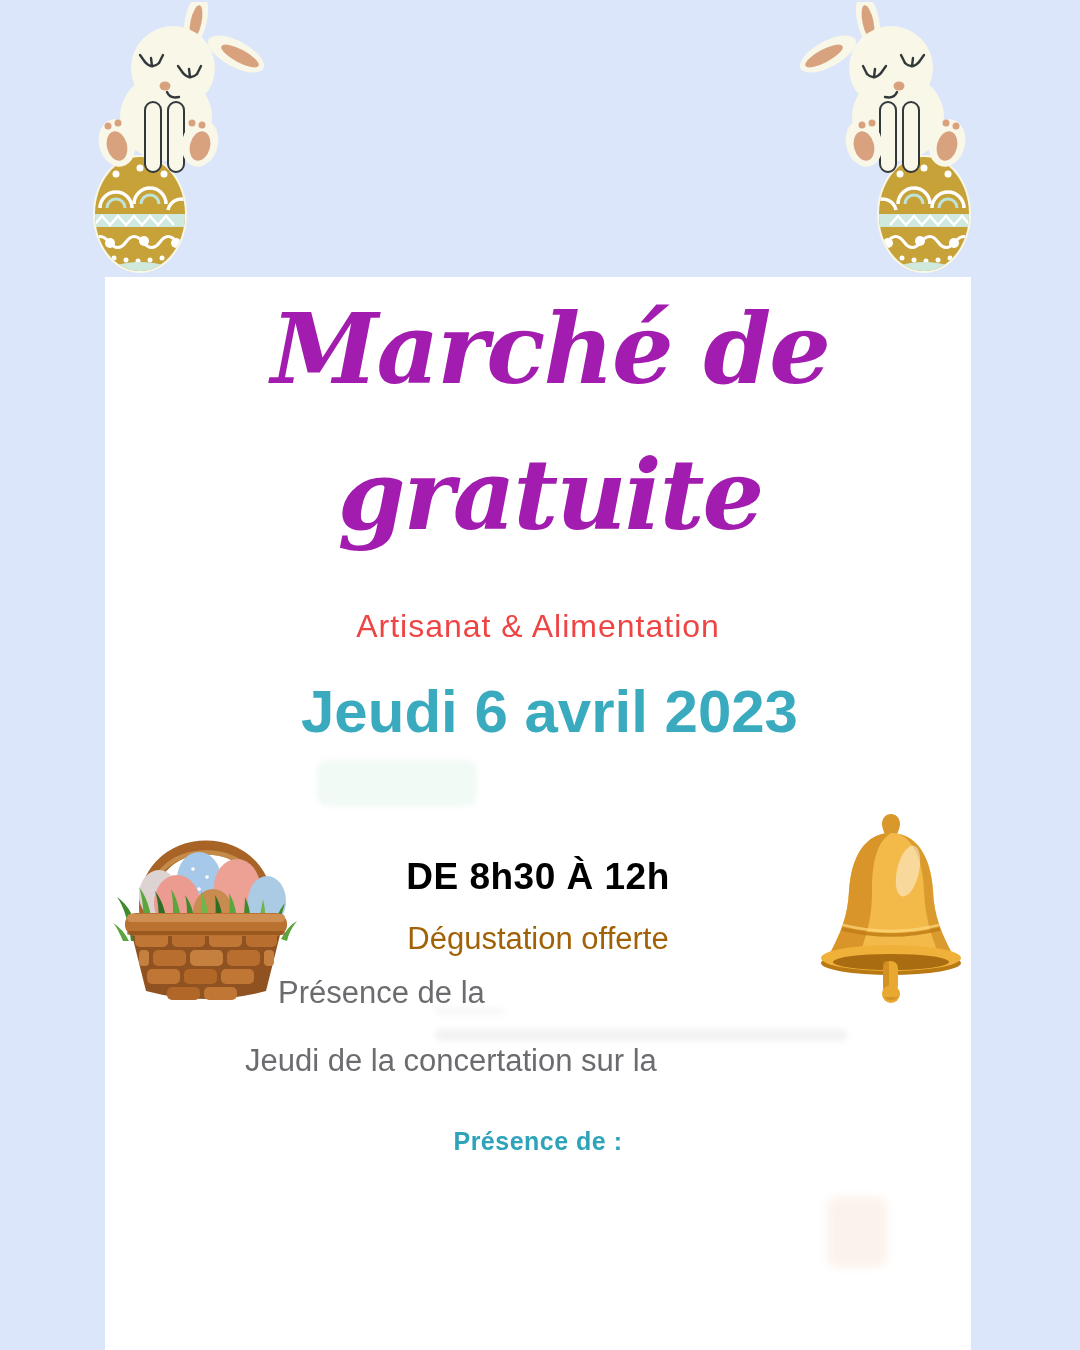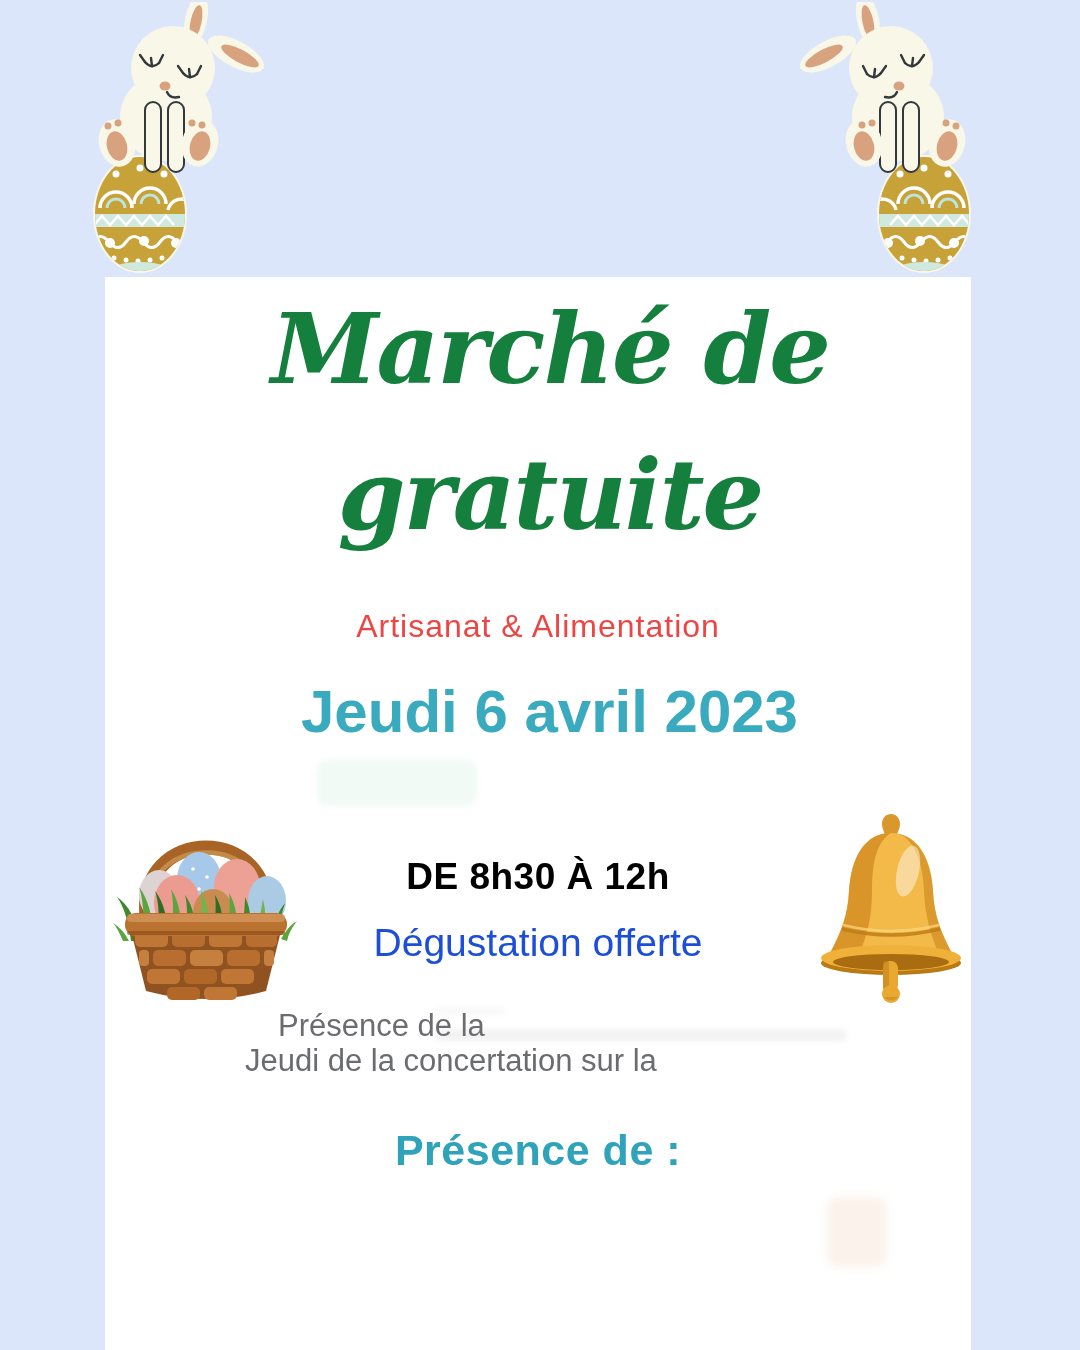--- a/index.html
+++ b/index.html
@@ -23,21 +23,21 @@
   .bunny.left  { left: 88px;  }
   .bunny.right { left: 796px; transform: scaleX(-1); }
 
   .txt { position: absolute; left: 0; right: 0; text-align: center; line-height: 1.05; }
 
   .title-line {
     font-family: "DejaVu Serif", serif;
     font-style: italic;
     font-weight: bold;
     font-size: 97px;
-    color: #15803d;
+    color: #a21caf;
     letter-spacing: -2px;
     padding-left: 24px;
   }
   .title-line.l1 { top: 22px; }
   .title-line.l2 { top: 168px; }
 
   .subtitle {
     top: 333px;
     font-size: 32px;
     font-weight: 500;
@@ -55,37 +55,37 @@
   }
 
   .time {
     top: 581px;
     font-size: 37px;
     font-weight: bold;
     color: #000000;
     letter-spacing: 0.5px;
   }
 
-  .info { font-size: 39px; color: #1d4ed8; }
+  .info { font-size: 31px; color: #a16207; }
   .info.i1 { top: 646px; }
   .info.i2 { top: 683px; }
 
   .partial {
     position: absolute;
     font-size: 31px;
     color: #6b6c6f;
     white-space: nowrap;
     line-height: 1;
   }
-  .partial.p1 { left: 125px; top: 733px; margin-left: 48px; }
+  .partial.p1 { left: 125px; top: 700px; margin-left: 48px; }
   .partial.p2 { left: 140px; top: 768px; }
 
   .presence {
     top: 851px;
-    font-size: 43px;
+    font-size: 25px;
     font-weight: bold;
     color: #2fa3ba;
     letter-spacing: 0.5px;
   }
 
   .basket-art { position: absolute; left: 8px;  top: 514px; width: 186px; height: 216px; }
   .bell-art   { position: absolute; left: 706px; top: 534px; width: 160px; height: 196px; }
 
   .smudge { position: absolute; border-radius: 10px; filter: blur(3px); }
   .smudge.s1 { left: 330px; top: 752px; width: 412px; height: 12px; background: rgba(130,130,130,0.10); }

